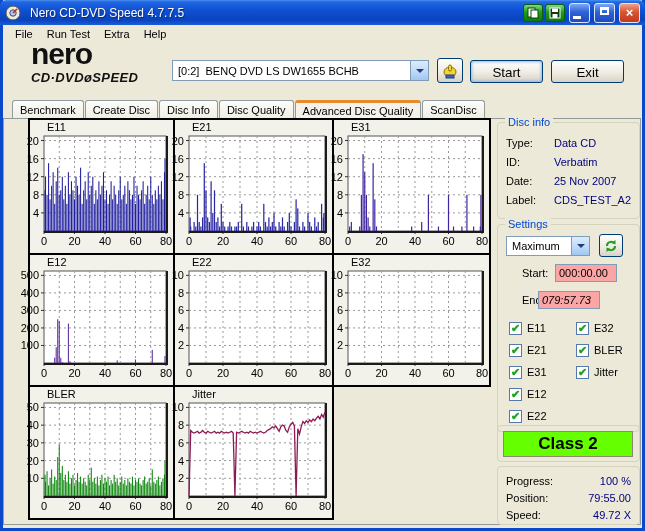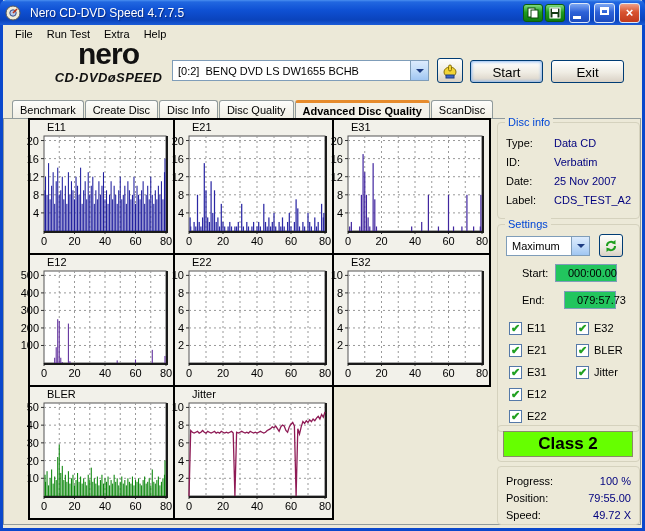--- a/index.html
+++ b/index.html
@@ -15,51 +15,51 @@
     background:linear-gradient(180deg,#7FD97F,#1F9E1F 45%,#0E7A0E);display:flex;align-items:center;justify-content:center;cursor:pointer;}
   .tb-win{width:21px;height:20px;border-radius:3px;border:1px solid #DCE8F8;box-sizing:border-box;margin-left:2px;
     background:linear-gradient(180deg,#7DA7F2,#2E62D8 45%,#1C4BBE);display:flex;align-items:flex-end;justify-content:center;
     color:#fff;font-weight:bold;cursor:pointer;}
   .tb-win.close{background:linear-gradient(180deg,#F0A088,#D85430 45%,#C23A1C);align-items:center;font-size:13px;line-height:13px;}
   .minglyph{width:8px;height:3px;background:#fff;margin:0 6px 3px 0;align-self:flex-end;}
   .maxglyph{width:9px;height:8px;border:2px solid #fff;border-top-width:3px;box-sizing:border-box;margin-bottom:4px;}
   .client{position:absolute;left:3px;top:25px;width:639px;height:503px;background:#ECE9D8;}
   .menubar{position:absolute;left:5px;top:2px;display:flex;gap:0;}
   .menuitem{padding:1px 7px;cursor:pointer;}
-  .logo{position:absolute;left:28px;top:14px;width:155px;text-align:center;line-height:1;}
+  .logo{position:absolute;left:28px;top:14px;width:155px;line-height:1;}
   .logo1{font-size:30px;font-weight:bold;letter-spacing:-1px;color:#111;}
   .logo2{font-size:13px;font-weight:bold;font-style:italic;letter-spacing:0.4px;color:#111;margin-top:2px;}
   .combo{position:absolute;display:flex;align-items:stretch;background:#fff;border:1px solid #7F9DB9;box-sizing:border-box;}
   .combo .txt{flex:1;display:flex;align-items:center;padding:0 5px;white-space:pre;overflow:hidden;}
   .combo .arrowbtn{width:17px;border-left:1px solid #7F9DB9;display:flex;align-items:center;justify-content:center;
     background:linear-gradient(180deg,#DCEBFD,#C2DCF8 50%,#A0C6F2);cursor:pointer;}
   .tri{width:0;height:0;border-left:4px solid transparent;border-right:4px solid transparent;border-top:4px solid #1D3C82;}
   .drive-combo{left:169px;top:35px;width:257px;height:21px;}
   .toolbtn{position:absolute;left:434px;top:33px;width:26px;height:25px;box-sizing:border-box;
     border:1px solid #003C74;border-radius:3px;background:linear-gradient(180deg,#FEFEFB,#EDEAE1 60%,#D9D1C5);
     display:flex;align-items:center;justify-content:center;cursor:pointer;}
   .xpbtn{position:absolute;height:23px;box-sizing:border-box;border:1px solid #003C74;border-radius:3px;
     background:linear-gradient(180deg,#FFFFFF,#EFECE3 55%,#D9D1C5);text-align:center;line-height:21px;cursor:pointer;}
   .xpbtn.start{left:467px;top:35px;width:73px;box-shadow:inset 0 0 3px 1px #8DB8F0;}
   .xpbtn.exit{left:548px;top:35px;width:73px;}
   .tabs{position:absolute;left:9px;top:75px;display:flex;height:22px;}
   .tab{height:19px;box-sizing:border-box;border:1px solid #919B9C;border-bottom:none;border-radius:3px 3px 0 0;
     background:linear-gradient(180deg,#FDFDFB,#EFEDE2);padding:0 7px;line-height:18px;margin-right:1px;cursor:pointer;}
-  .tab.active{height:22px;border-top:3px solid #E68B2C;background:#F4F2EA;line-height:17px;font-weight:bold;}
+  .tab.active{height:22px;border-top:3px solid #E68B2C;background:#F4F2EA;line-height:17px;font-weight:normal;}
   .tabpage{position:absolute;left:0px;top:93px;width:638px;height:407px;box-sizing:border-box;
     border:1px solid #919B9C;background:#ECE9D8;}
   .cell{position:absolute;box-sizing:border-box;border:2px solid #000;background:#F2F1EA;}
   .cell svg{overflow:visible;display:block;font-family:"Liberation Sans",sans-serif;}
   .gbox{position:absolute;box-sizing:border-box;border:1px solid #D5D2BE;border-radius:4px;}
   .gbox .gtitle{position:absolute;top:-7px;left:7px;background:#ECE9D8;padding:0 3px;color:#0046D5;}
   .dirow{position:absolute;left:8px;right:6px;height:16px;}
   .dirow .lbl{position:absolute;left:0;}
   .dirow .val{position:absolute;left:48px;color:#00007E;}
-  .field{position:absolute;box-sizing:border-box;border:1px solid #7F9DB9;background:#22c55e;height:18px;
-    line-height:16px;padding:0 12px;}
+  .field{position:absolute;box-sizing:border-box;border:1px solid #7F9DB9;background:#fca5a5;height:18px;
+    line-height:16px;padding:0 3px;}
   .cbcol{position:absolute;display:flex;flex-direction:column;}
   .cbrow{height:22px;display:flex;align-items:center;cursor:pointer;}
   .cb{width:13px;height:13px;box-sizing:border-box;border:1px solid #5579A8;background:#fff;margin-right:5px;
     color:#21A121;font-size:11px;line-height:11px;text-align:center;font-weight:bold;}
   .classinner{position:absolute;left:5px;top:5px;right:6px;height:26px;background:#66FF00;border:1px solid #8A8A6A;
     box-sizing:border-box;text-align:center;font-size:17px;font-weight:bold;line-height:24px;}
   .prow{position:absolute;left:8px;right:8px;height:16px;}
   .prow .lbl{position:absolute;left:0;}
   .prow .val{position:absolute;right:0;color:#00007E;}
   .settings-combo{left:8px;top:11px;width:84px;height:20px;}
@@ -768,21 +768,21 @@
       <svg width="14" height="14">
           <path d="M3 7 A4 4 0 0 1 10 4.2" stroke="#1E9E1E" fill="none" stroke-width="2"></path>
           <path d="M11.5 1 L11.5 5.5 L7.5 4 Z" fill="#1E9E1E"></path>
           <path d="M11 7 A4 4 0 0 1 4 9.8" stroke="#1E9E1E" fill="none" stroke-width="2"></path>
           <path d="M2.5 13 L2.5 8.5 L6.5 10 Z" fill="#1E9E1E"></path>
         </svg>
     </span>
     <span class="slabel" style="top:42px;">Start:</span>
     <div class="field" style="left:57px;top:39px;width:62px;">000:00.00</div>
     <span class="slabel" style="top:69px;">End:</span>
-    <div class="field" style="left:66px;top:66px;width:52px;">079:57.73</div>
+    <div class="field" style="left:40px;top:66px;width:62px;font-style:italic;">079:57.73</div>
     <div class="cbcol" id="cbleft" style="left:11px;top:92px;">
         <span class="cbrow">
           <span class="cb">✔</span>
           <span>E11</span>
         </span>
         <span class="cbrow">
           <span class="cb">✔</span>
           <span>E21</span>
         </span>
         <span class="cbrow">

